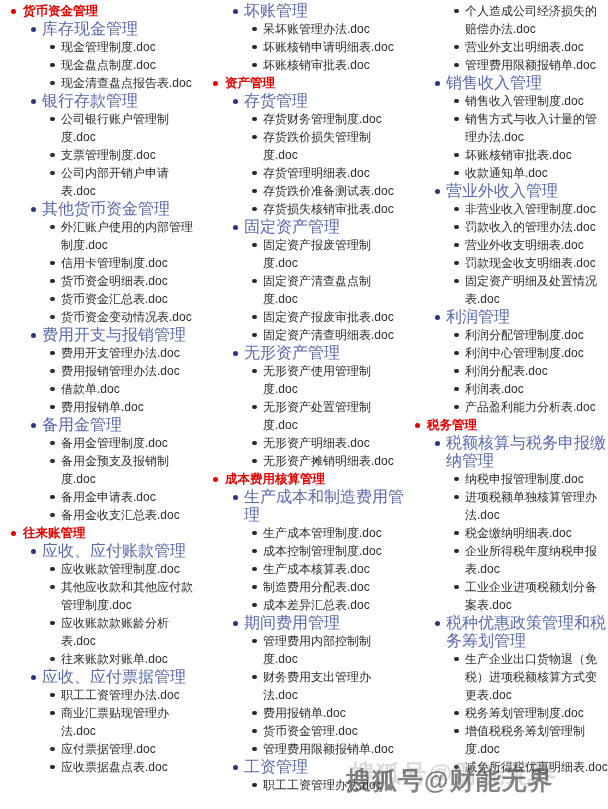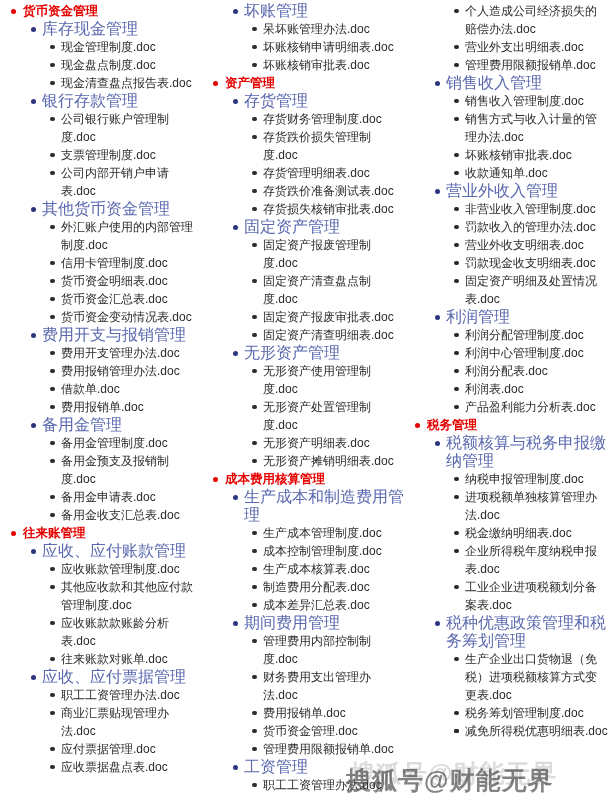--- a/index.html
+++ b/index.html
@@ -135,18 +135,18 @@
       <div class="entry l1"><span class="bullet"></span><span class="txt">税务管理</span></div>
       <div class="entry l2"><span class="bullet"></span><span class="txt">税额核算与税务申报缴纳管理</span></div>
       <div class="entry l3"><span class="bullet"></span><span class="txt">纳税申报管理制度.doc</span></div>
       <div class="entry l3"><span class="bullet"></span><span class="txt">进项税额单独核算管理办法.doc</span></div>
       <div class="entry l3"><span class="bullet"></span><span class="txt">税金缴纳明细表.doc</span></div>
       <div class="entry l3"><span class="bullet"></span><span class="txt">企业所得税年度纳税申报表.doc</span></div>
       <div class="entry l3"><span class="bullet"></span><span class="txt">工业企业进项税额划分备案表.doc</span></div>
       <div class="entry l2"><span class="bullet"></span><span class="txt">税种优惠政策管理和税务筹划管理</span></div>
       <div class="entry l3"><span class="bullet"></span><span class="txt">生产企业出口货物退（免税）进项税额核算方式变更表.doc</span></div>
       <div class="entry l3"><span class="bullet"></span><span class="txt">税务筹划管理制度.doc</span></div>
-      <div class="entry l3"><span class="bullet"></span></div>
+      <div class="entry l3"><span class="bullet"></span><span class="txt">增值税税务筹划管理制度.doc</span></div>
       <div class="entry l3"><span class="bullet"></span><span class="txt">减免所得税优惠明细表.doc</span></div>
     </div>
 </div>
 
 <div class="watermark">搜狐号@财能无界</div>
 
 </body></html>

